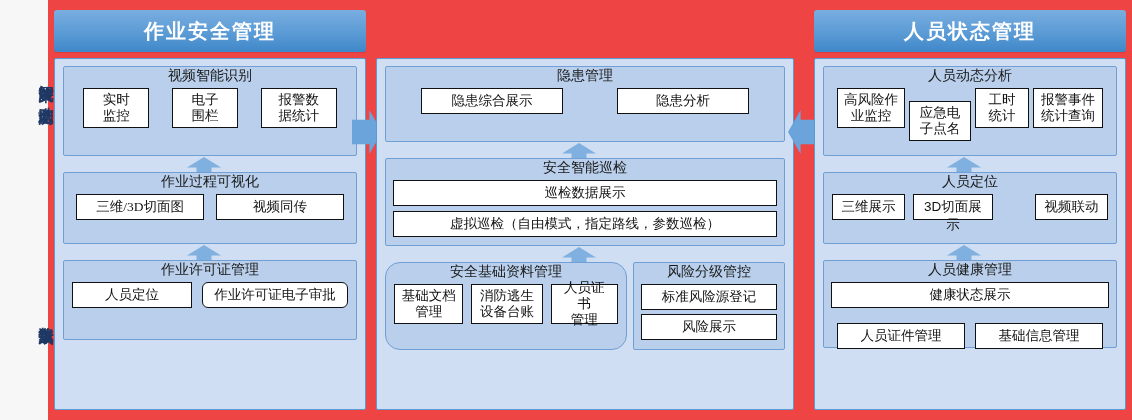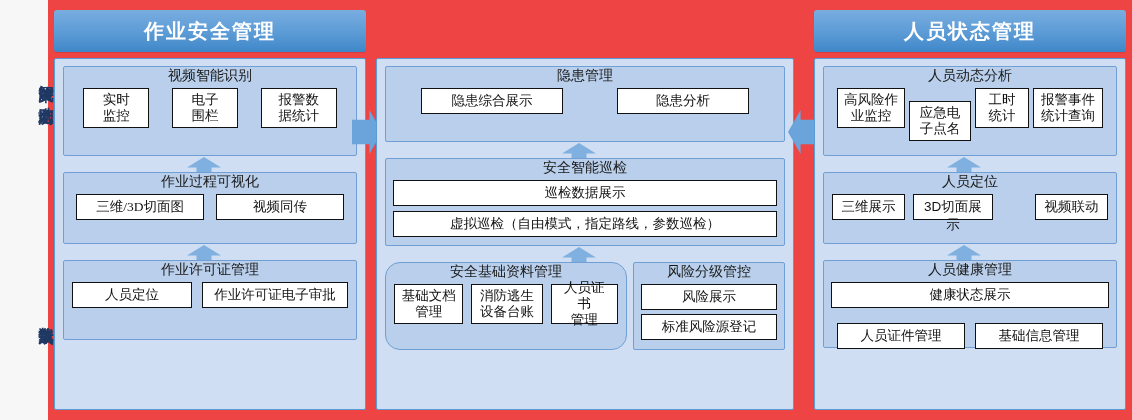--- a/index.html
+++ b/index.html
@@ -148,21 +148,21 @@
           <div class="box h1" style="width:128px;">视频同传</div>
         </div>
       </div>
 
       <div class="arrow-up" style="left:132px;top:186px;"></div>
 
       <div class="panel" style="left:8px;right:8px;top:201px;height:78px;">
         <div class="panel-title">作业许可证管理</div>
         <div class="row" style="gap:10px;">
           <div class="box h1" style="width:122px;">人员定位</div>
-          <div class="box h1" style="width:148px;">作业许可证电子审批</div>
+          <div class="box h1" style="width:148px;border-radius:6px;">作业许可证电子审批</div>
         </div>
       </div>
 
     </div>
   </div>
 
   <div class="arrow-right" style="left:352px;top:110px;"></div>
 
   <div class="col col-2">
     <div class="col-body">
@@ -195,22 +195,22 @@
           <div class="box h2" style="width:72px;">消防逃生
 设备台账</div>
           <div class="box h2" style="width:68px;">人员证书
 管理</div>
         </div>
       </div>
 
       <div class="panel" style="left:256px;right:8px;top:203px;height:86px;">
         <div class="panel-title">风险分级管控</div>
         <div class="row stack" style="gap:4px;">
+          <div class="box wide h1">标准风险源登记</div>
           <div class="box wide h1">风险展示</div>
-          <div class="box wide h1">标准风险源登记</div>
         </div>
       </div>
 
     </div>
   </div>
 
   <div class="arrow-left" style="left:788px;top:110px;"></div>
 
   <div class="col col-3">
     <div class="col-header">人员状态管理</div>

